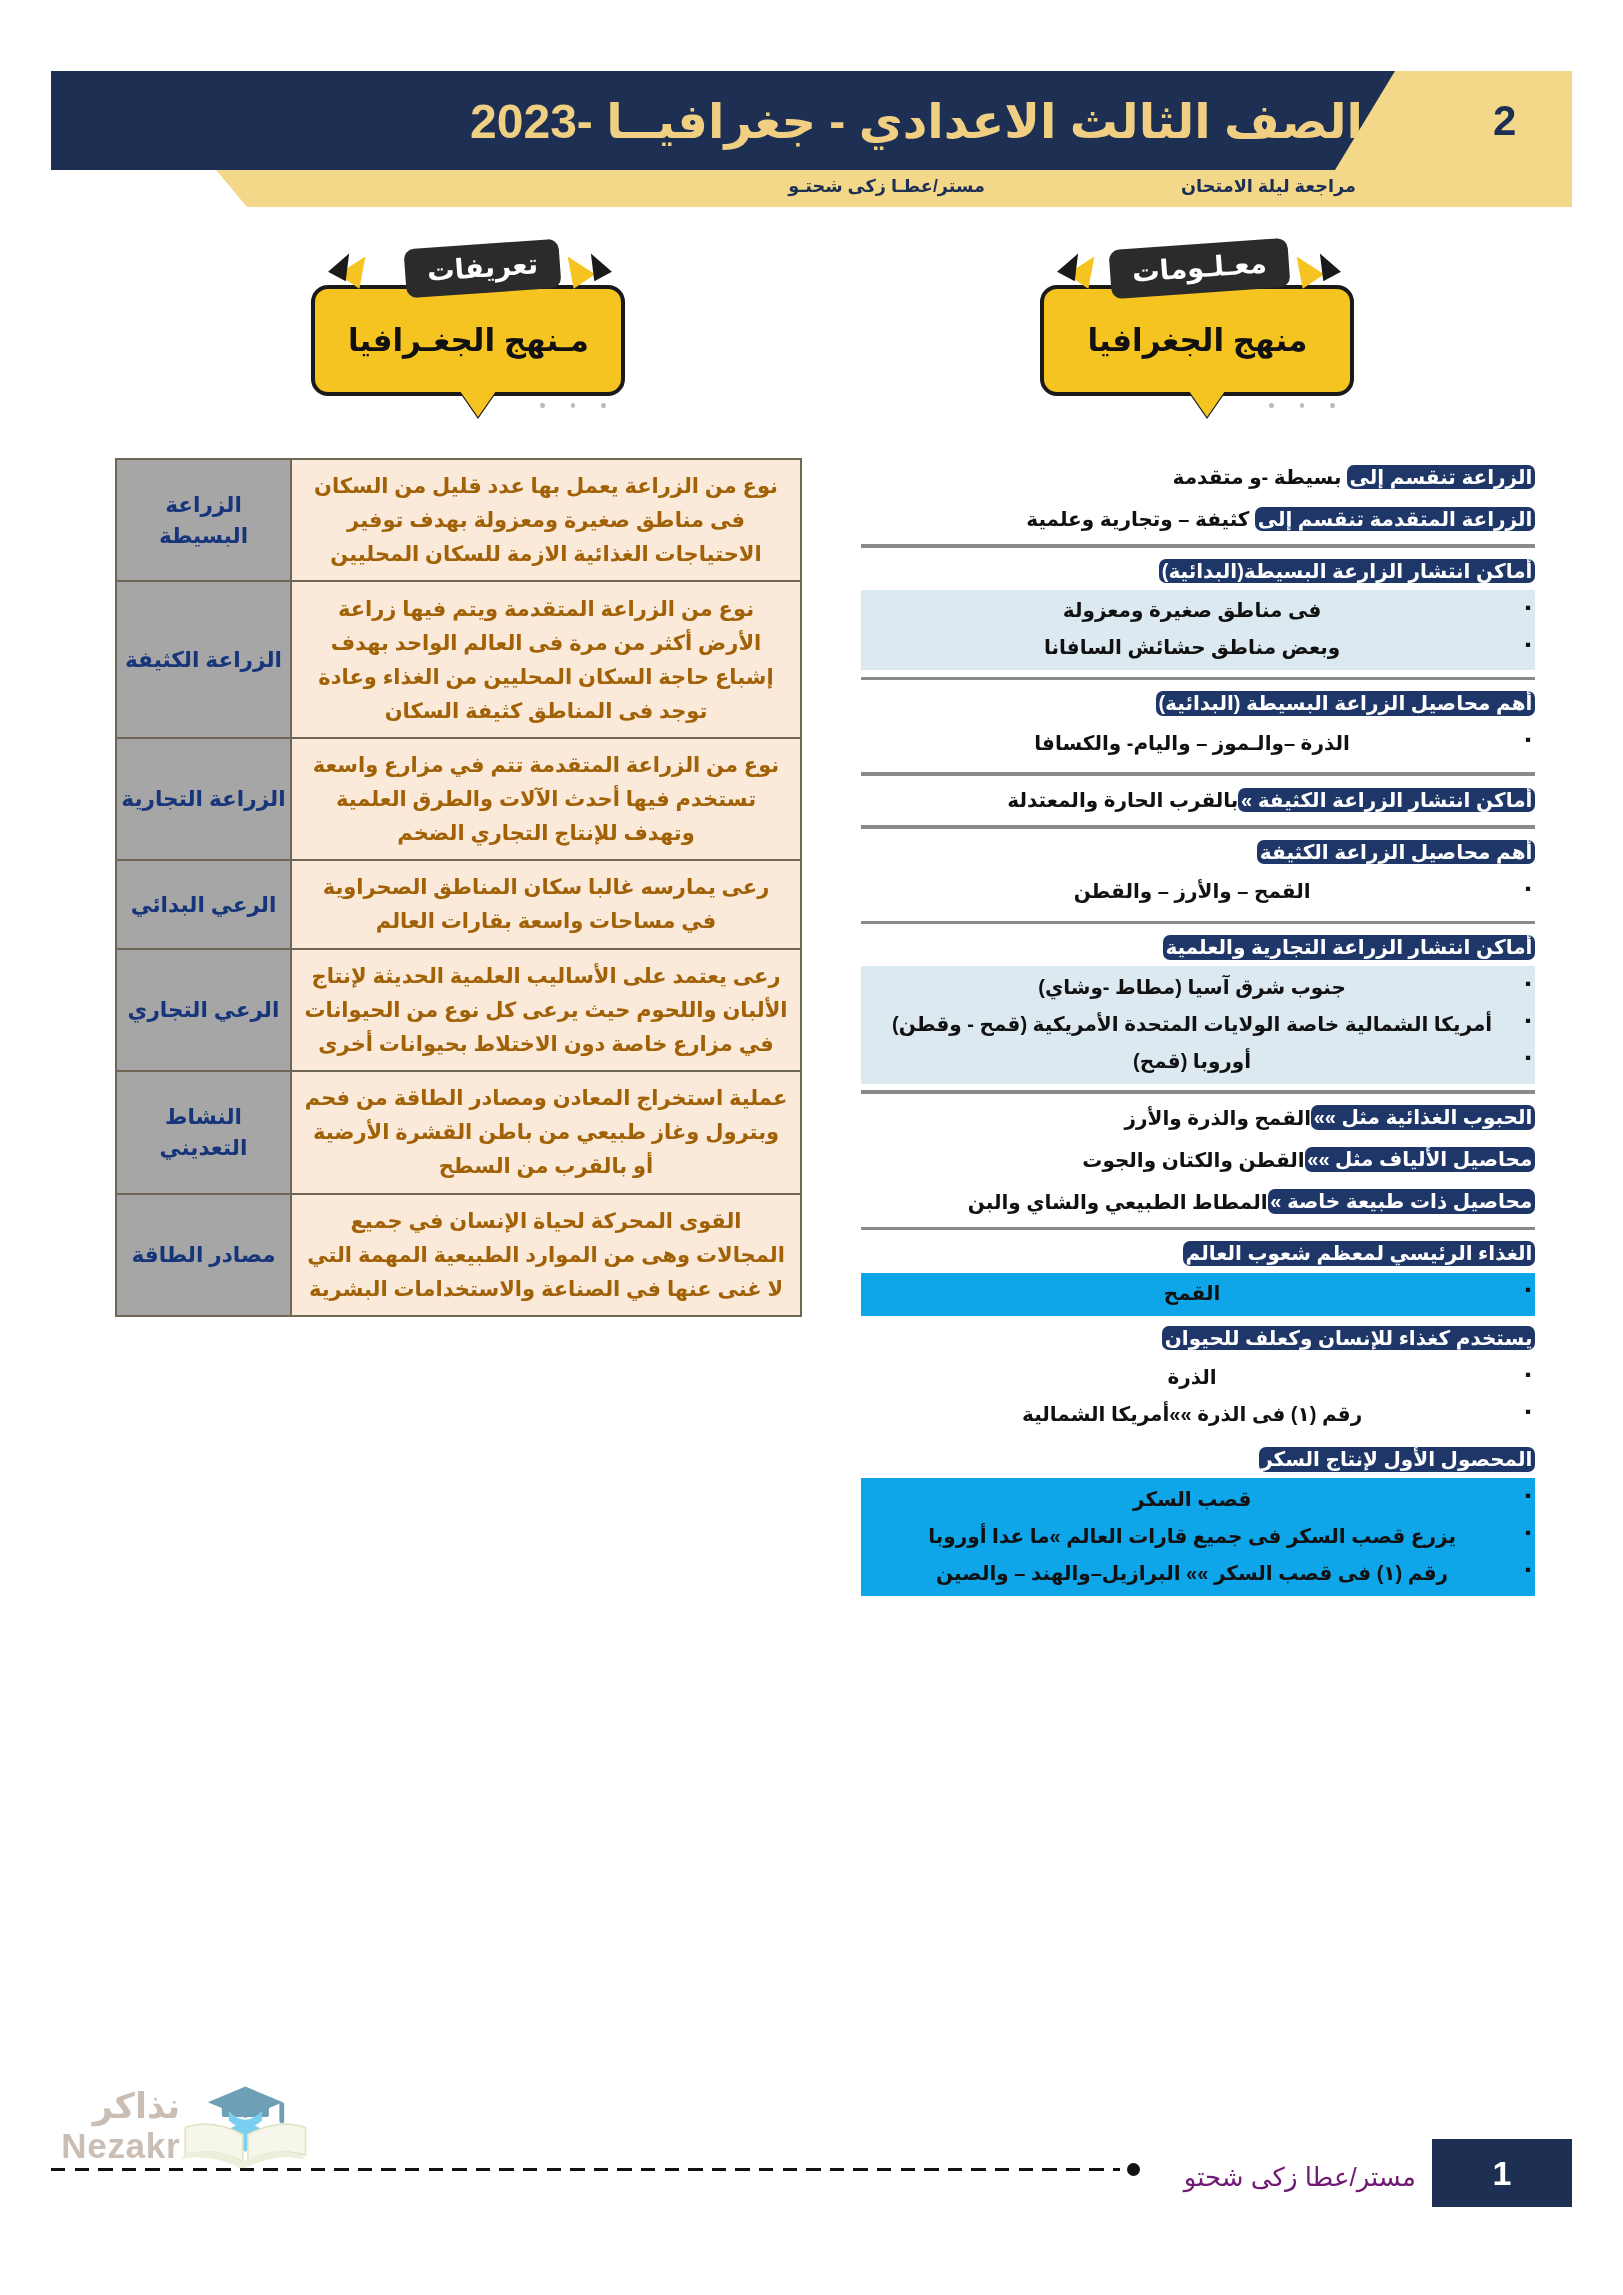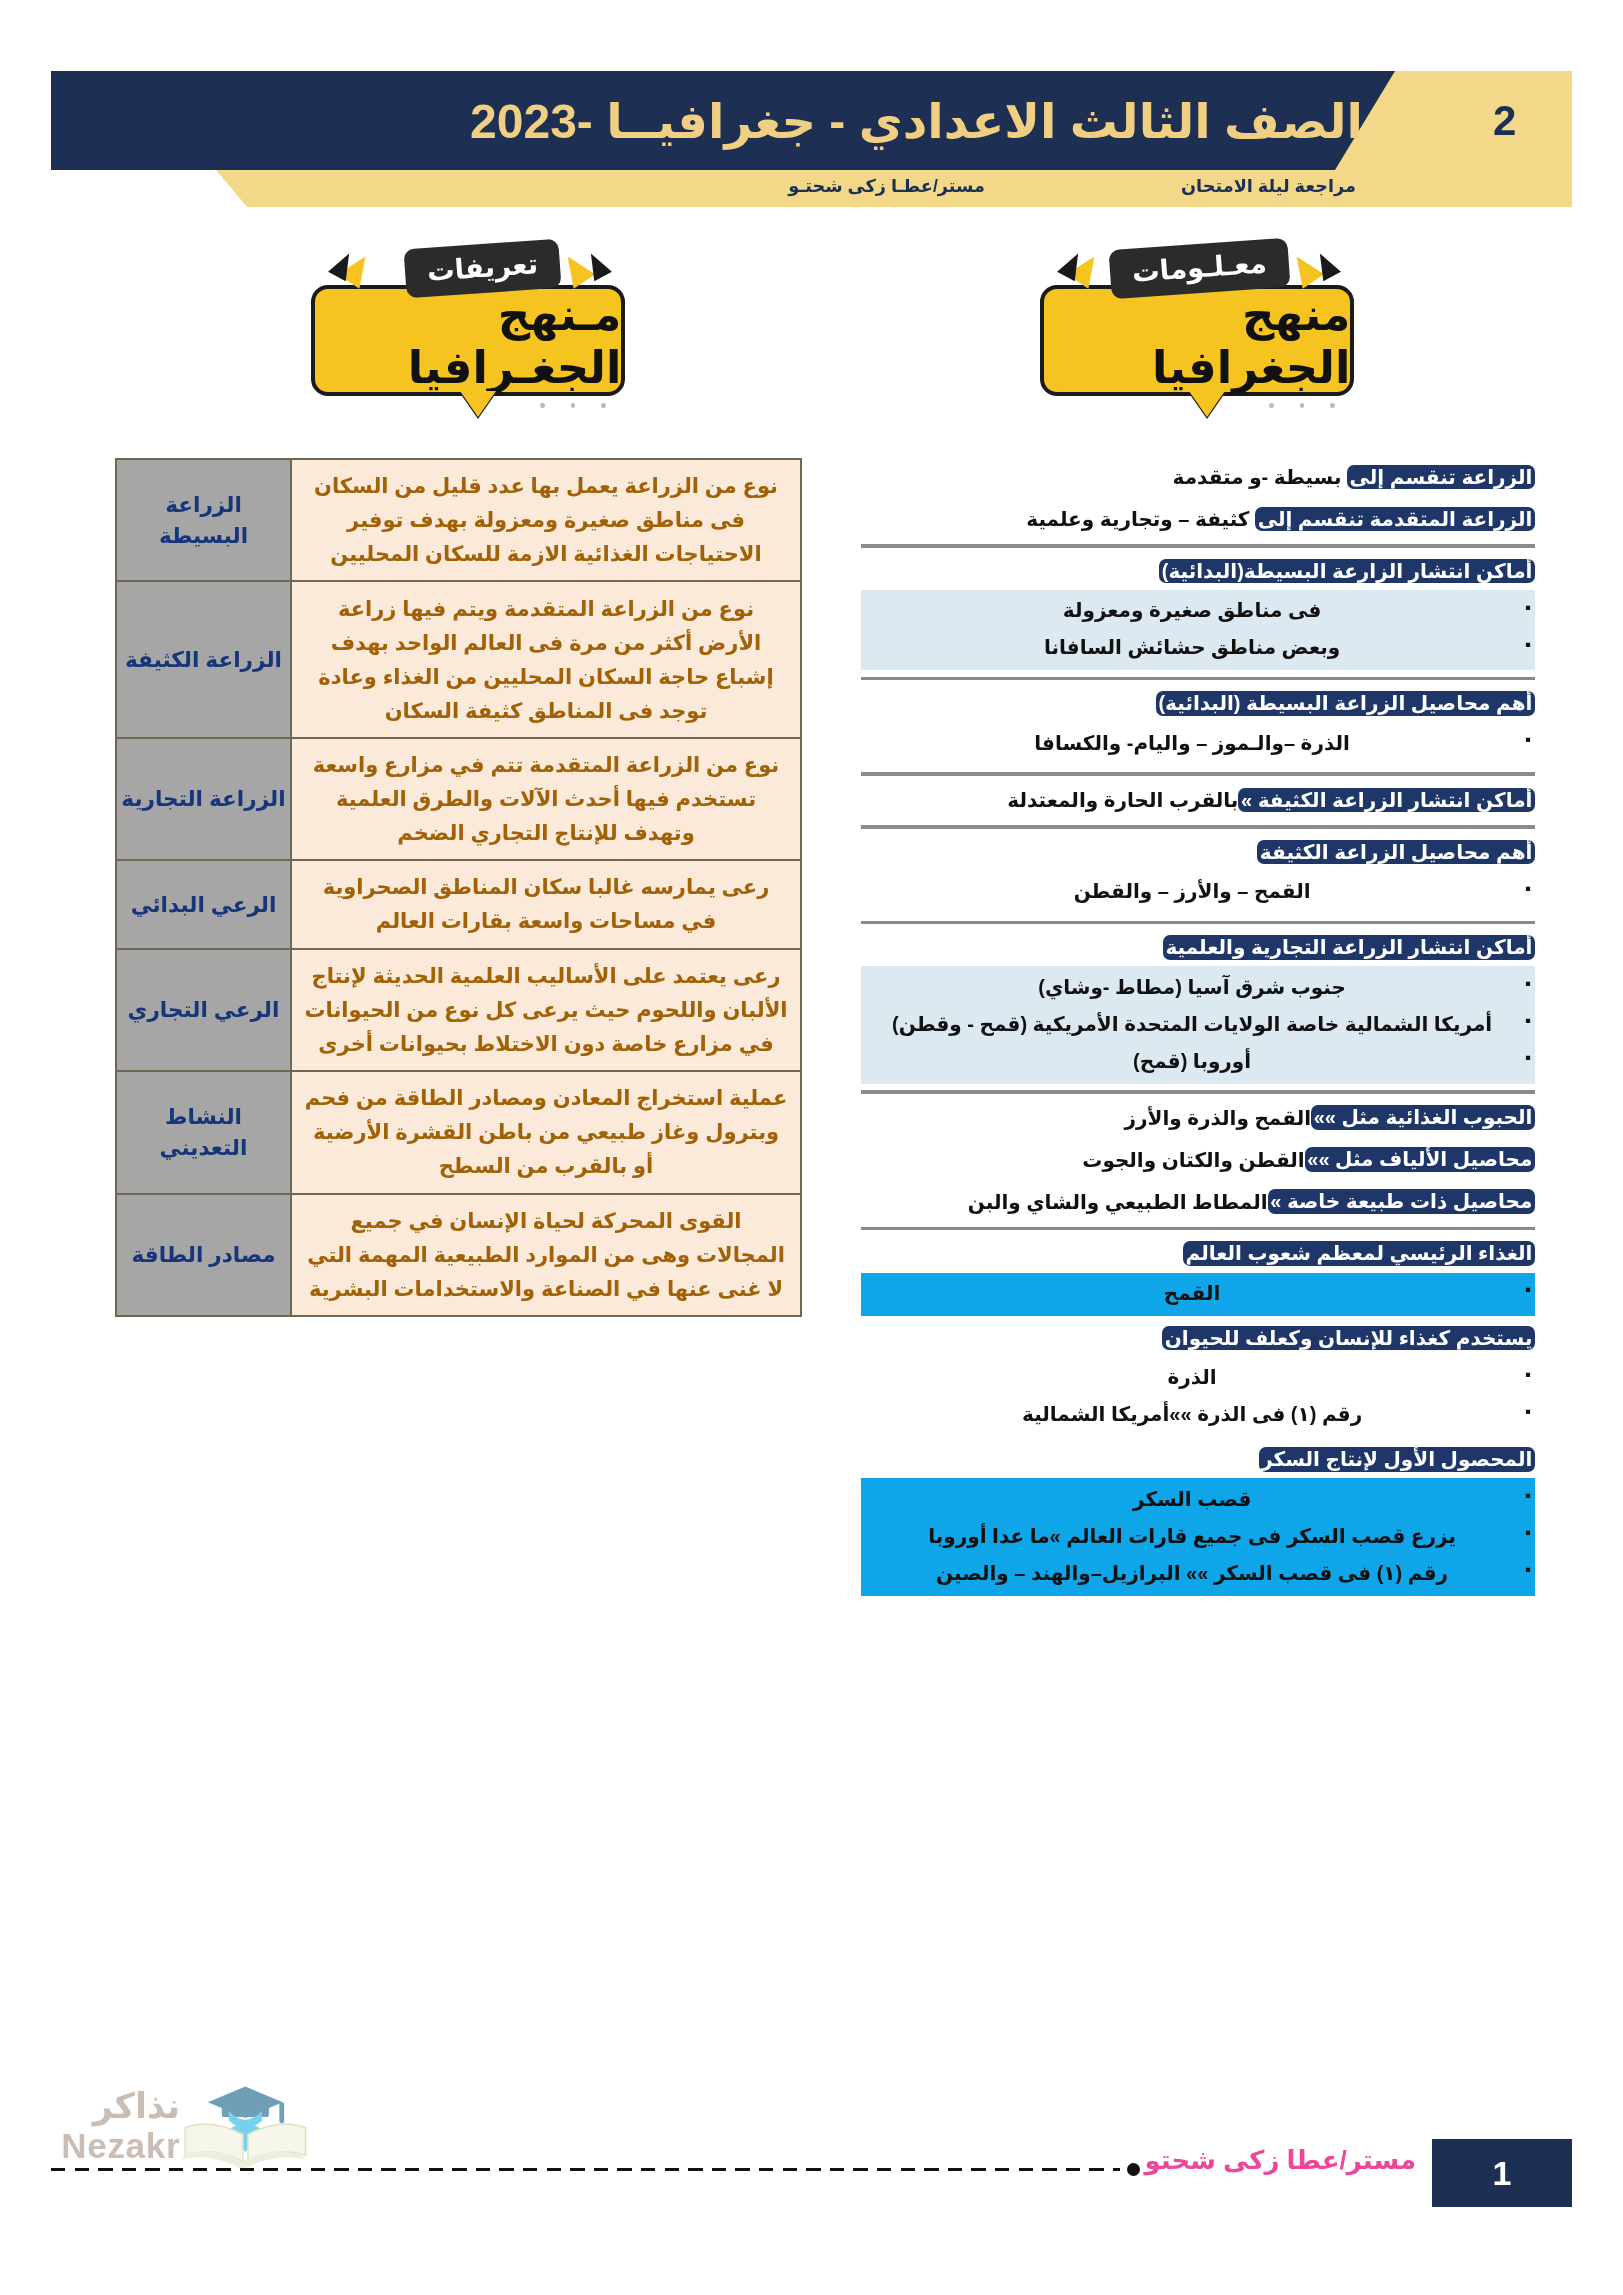--- a/index.html
+++ b/index.html
@@ -53,21 +53,21 @@
   }
 
   
   .badge { position: absolute; width: 353px; height: 164px; }
   .badge-right { top: 232px; right: 978px; }
   .badge-left  { top: 232px; right: 249px; }
   .badge-box {
     position: absolute; bottom: 0; right: 19.6px; width: 314px; height: 111px;
     background: #f6c420; border: 4.6px solid #1a1a1a; border-radius: 17px;
     display: flex; align-items: center; justify-content: center;
-    font-size: 45px; font-weight: bold; color: #111;
+    font-size: 31px; font-weight: bold; color: #111;
     font-family: "Liberation Sans", "DejaVu Sans", sans-serif;
   }
   .badge-tag {
     position: absolute; top: 11.8px; right: 85px; padding: 6.5px 22px 9.2px;
     background: #2b2b2b; border-radius: 10.5px; transform: rotate(-4deg);
     color: #fff; font-size: 27.5px; font-weight: bold; letter-spacing: 1.3px;
     font-family: "Liberation Sans", "DejaVu Sans", sans-serif; z-index: 3;
   }
   .spark { position: absolute; width: 0; height: 0; z-index: 2; }
   .spark.a { top: 22px; right: 56px;
@@ -142,22 +142,22 @@
 
   
   .footer { position: absolute; bottom: 77px; right: 51px; left: 51px; height: 79px; }
   .foot-page {
     position: absolute; right: 0; top: 0; width: 140px; height: 68px;
     background: #1d3054; color: #fff; font-size: 34px; font-weight: bold;
     display: flex; align-items: center; justify-content: center;
     font-family: "Liberation Sans", "DejaVu Sans", sans-serif;
   }
   .foot-name {
-    position: absolute; right: 156px; top: 6px;
-    font-size: 26px; font-weight: bold; color: #ec4899;
+    position: absolute; right: 156px; top: 23px;
+    font-size: 26px; font-weight: normal; color: #701a75;
     font-family: "Liberation Sans", "DejaVu Sans", sans-serif;
   }
   .foot-dot {
     position: absolute; right: 432px; top: 23.6px;
     width: 13px; height: 13px; border-radius: 50%; background: #111;
   }
   .foot-dash {
     position: absolute; right: 452px; left: 0; top: 29px; height: 3.3px;
     background: repeating-linear-gradient(to right, #111 0 14.4px, transparent 14.4px 23.6px);
   }

